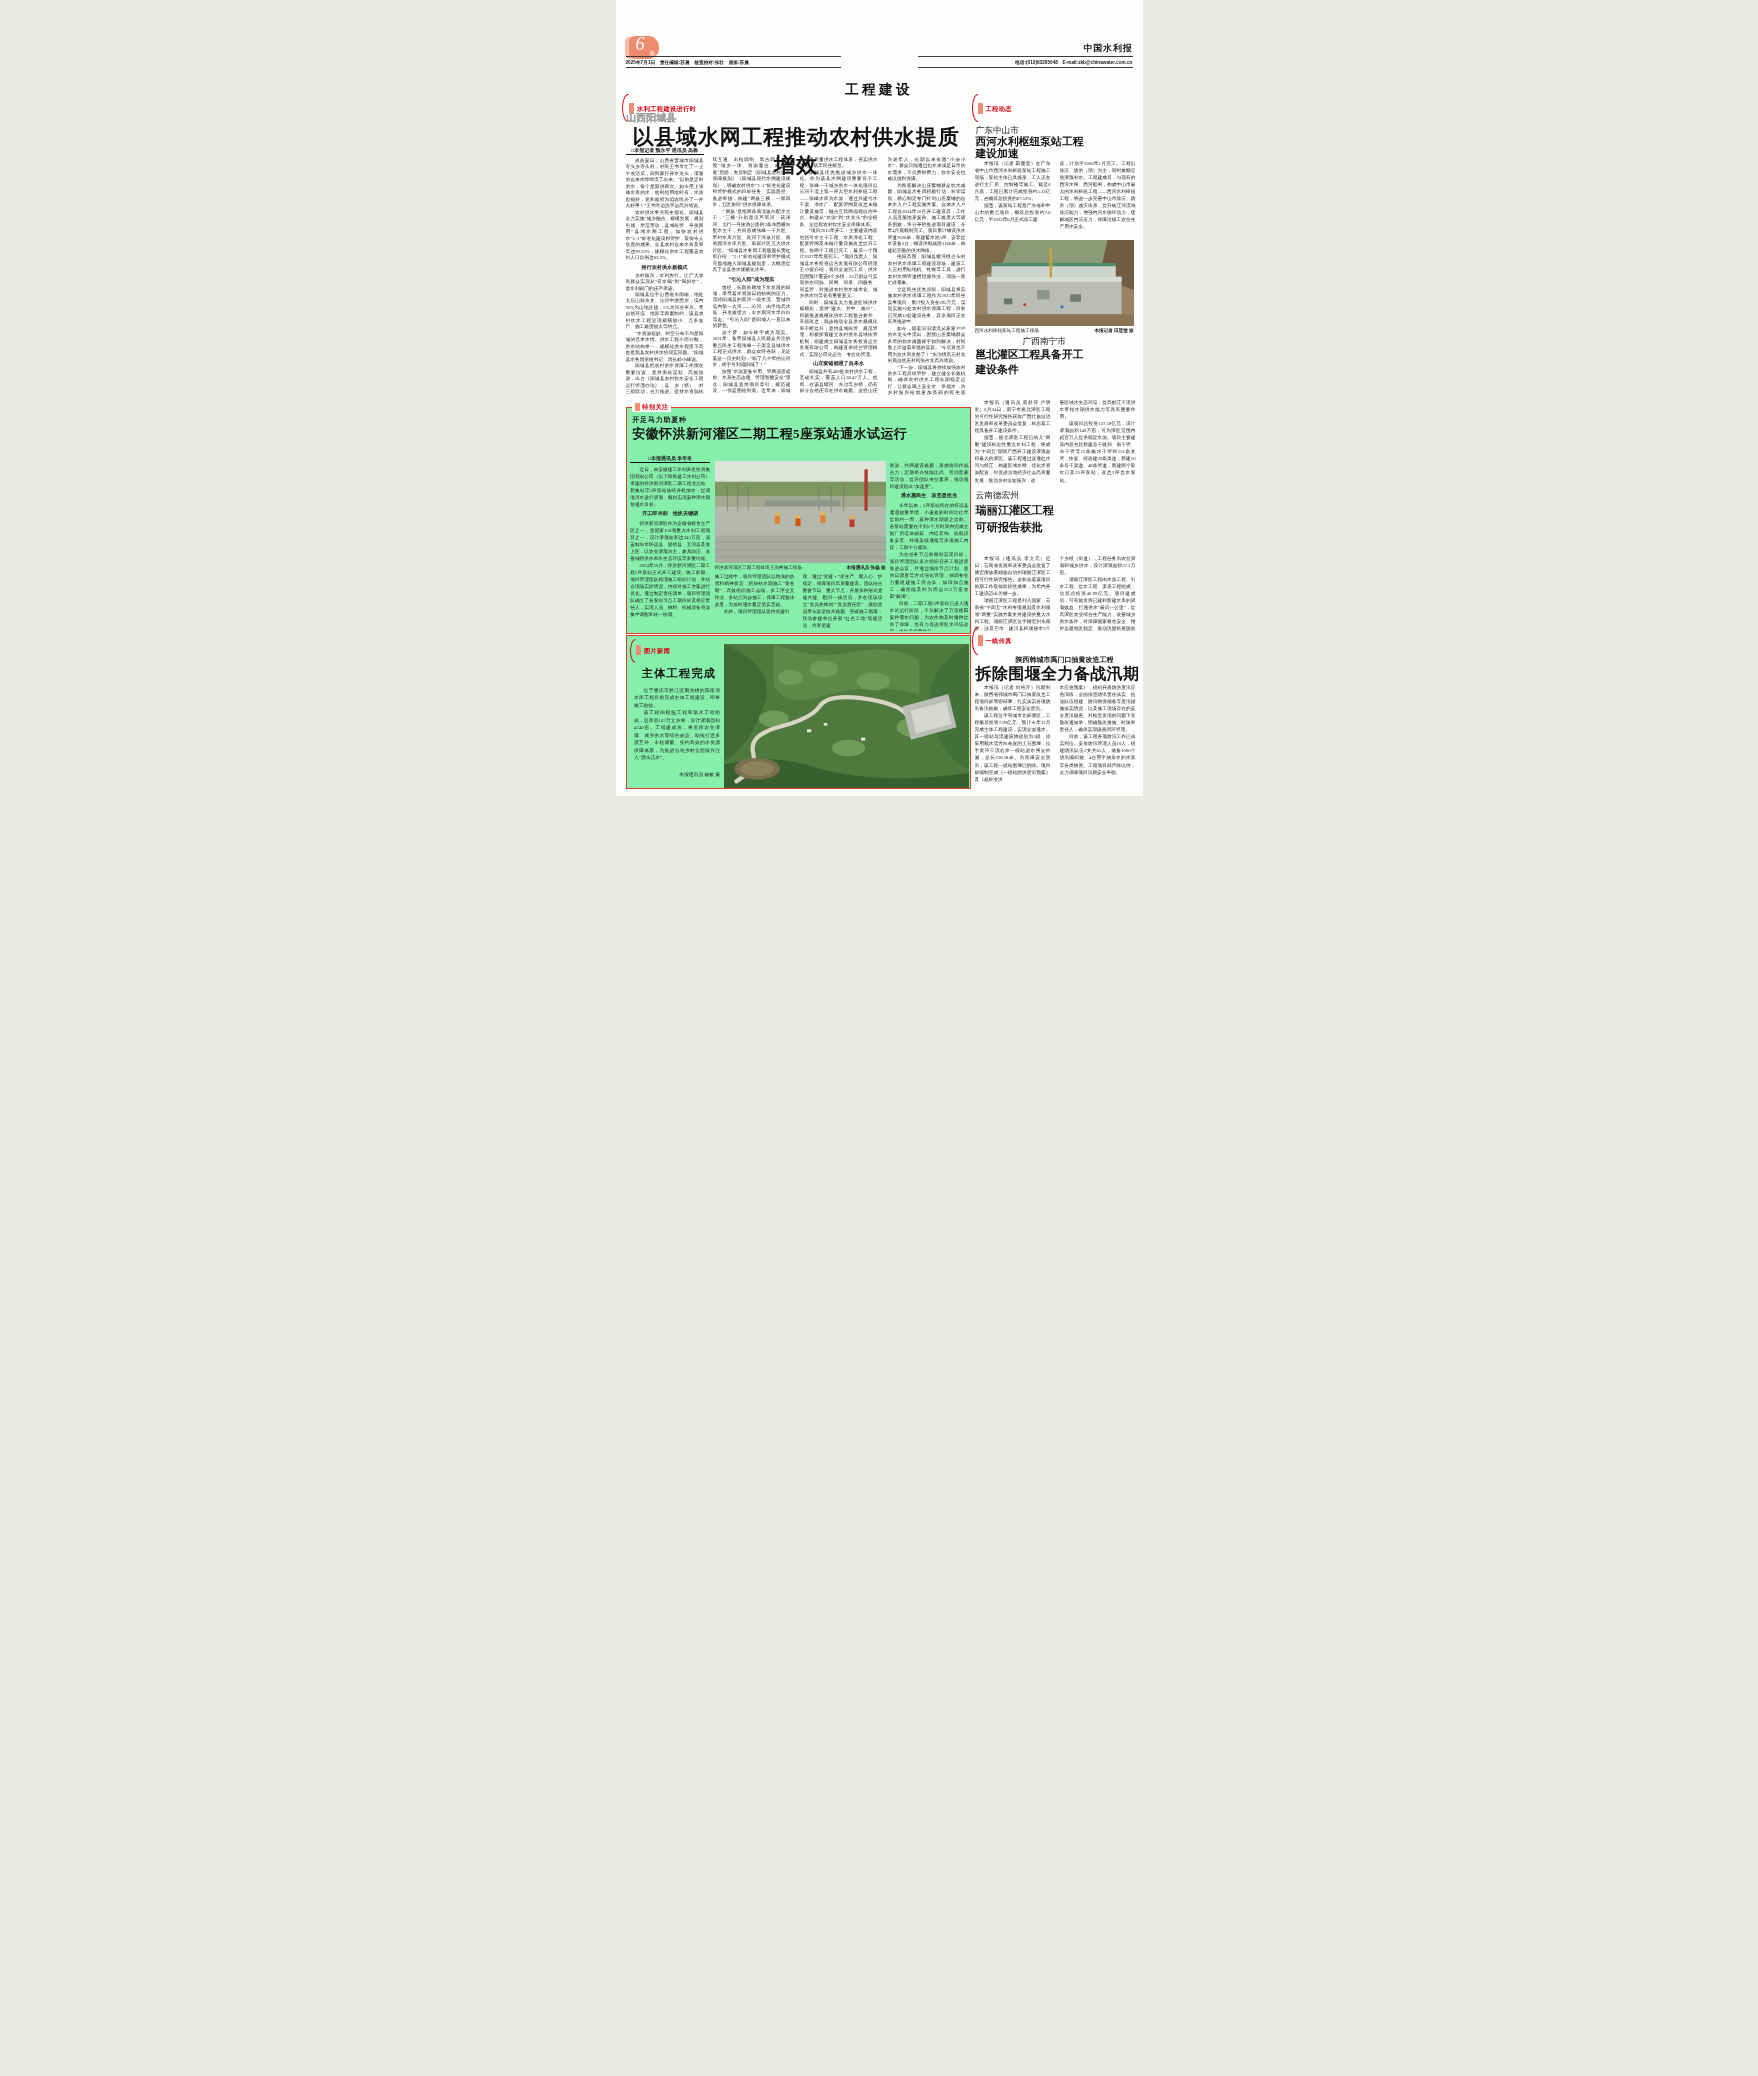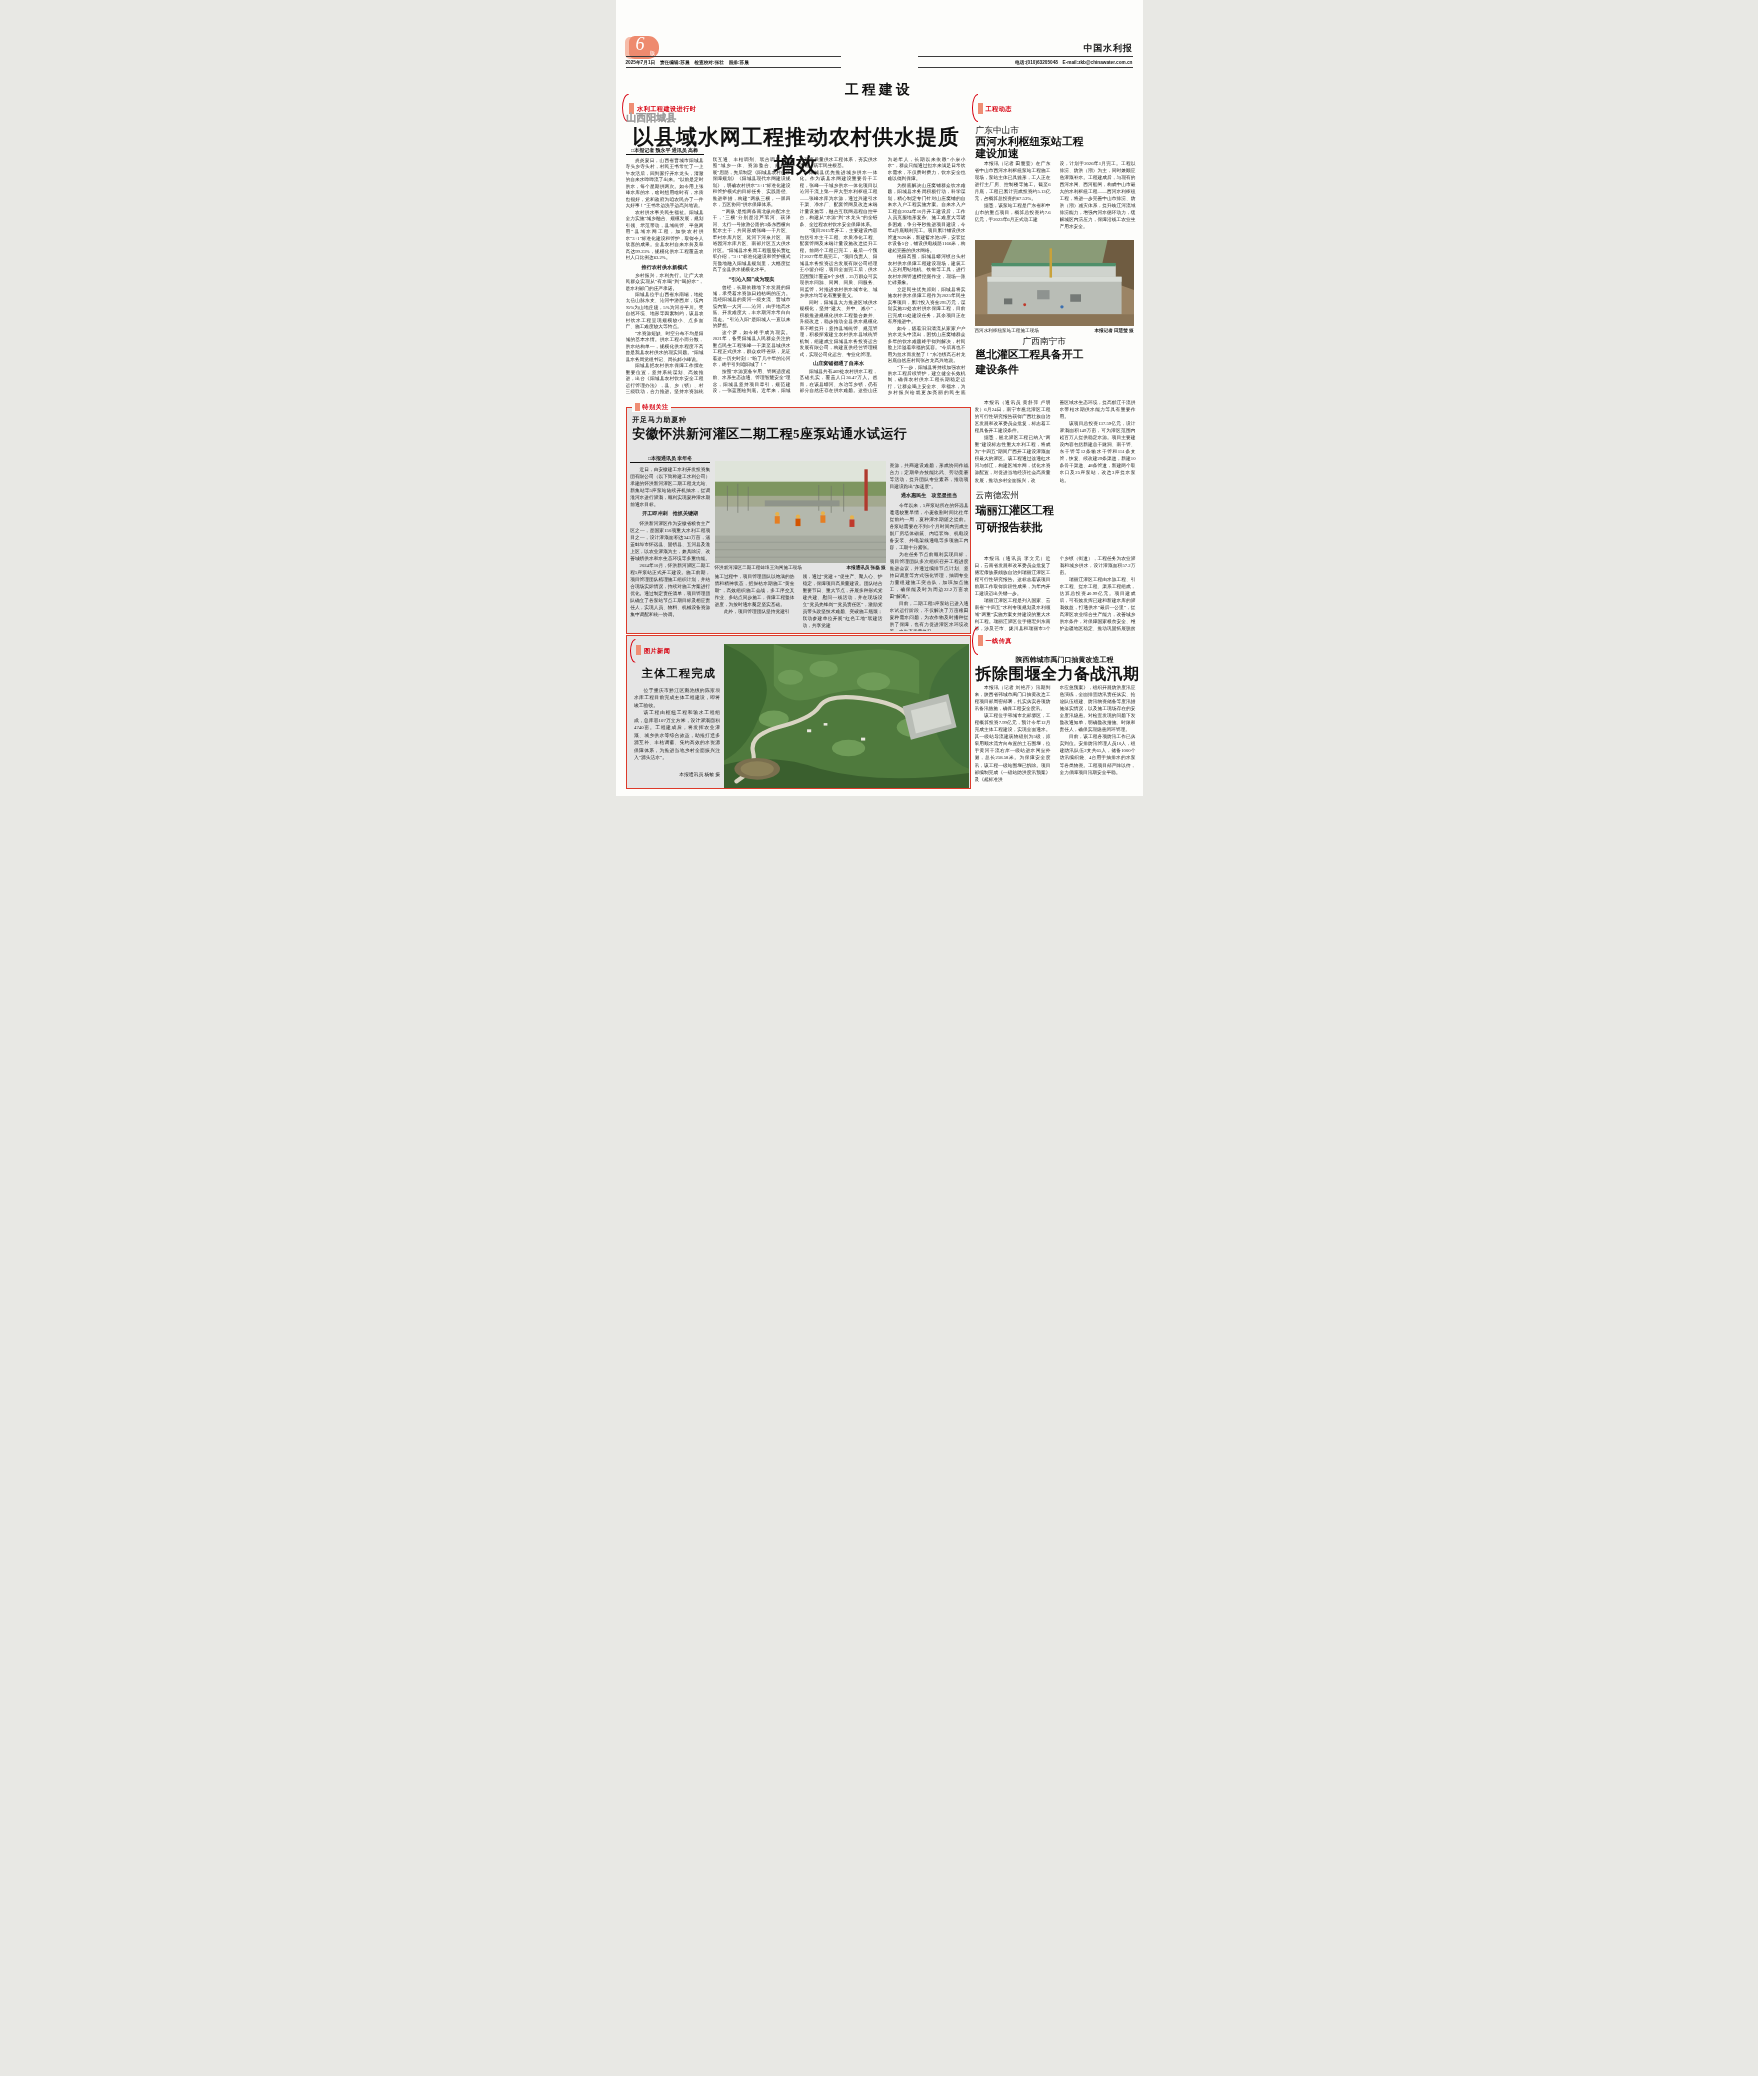--- a/index.html
+++ b/index.html
@@ -28,21 +28,21 @@
          font-family:"Liberation Sans",sans-serif; }
   .byline { position:absolute; font-weight:bold; font-size:5px; text-align:center;
             border-bottom:0.5px solid #111; padding-bottom:1.2px; }
   .headline { position:absolute; font-weight:bold; color:#111; }
   .kick { position:absolute; }
   .cap { position:absolute; display:flex; justify-content:space-between;
          font-size:4.6px; color:#222; }
   .cap b { font-weight:bold; }
   .photo { position:absolute; overflow:hidden; background:#888; }
   .photo svg { display:block; width:100%; height:100%; }
-  .redbox { position:absolute; border:0.5px solid #dd3a2a; background:#e5e5e5; }
+  .redbox { position:absolute; border:0.5px solid #dd3a2a; background:#86efac; }
   .boxlabel { position:absolute; background:#fdfdfb; padding:0 2.5px; display:flex; align-items:center; gap:2.5px; }
   .boxlabel .bsq { width:5px; height:8.7px; background:#ef8e74; display:inline-block; }
   .boxlabel .btx { font-family:"Liberation Sans",sans-serif; font-weight:bold; color:#d7000f; font-size:6.2px; letter-spacing:0.4px; }
   .pre { white-space:pre-line; }
 </style>
 </head>
 <body>
 
 <div class="page">
 

